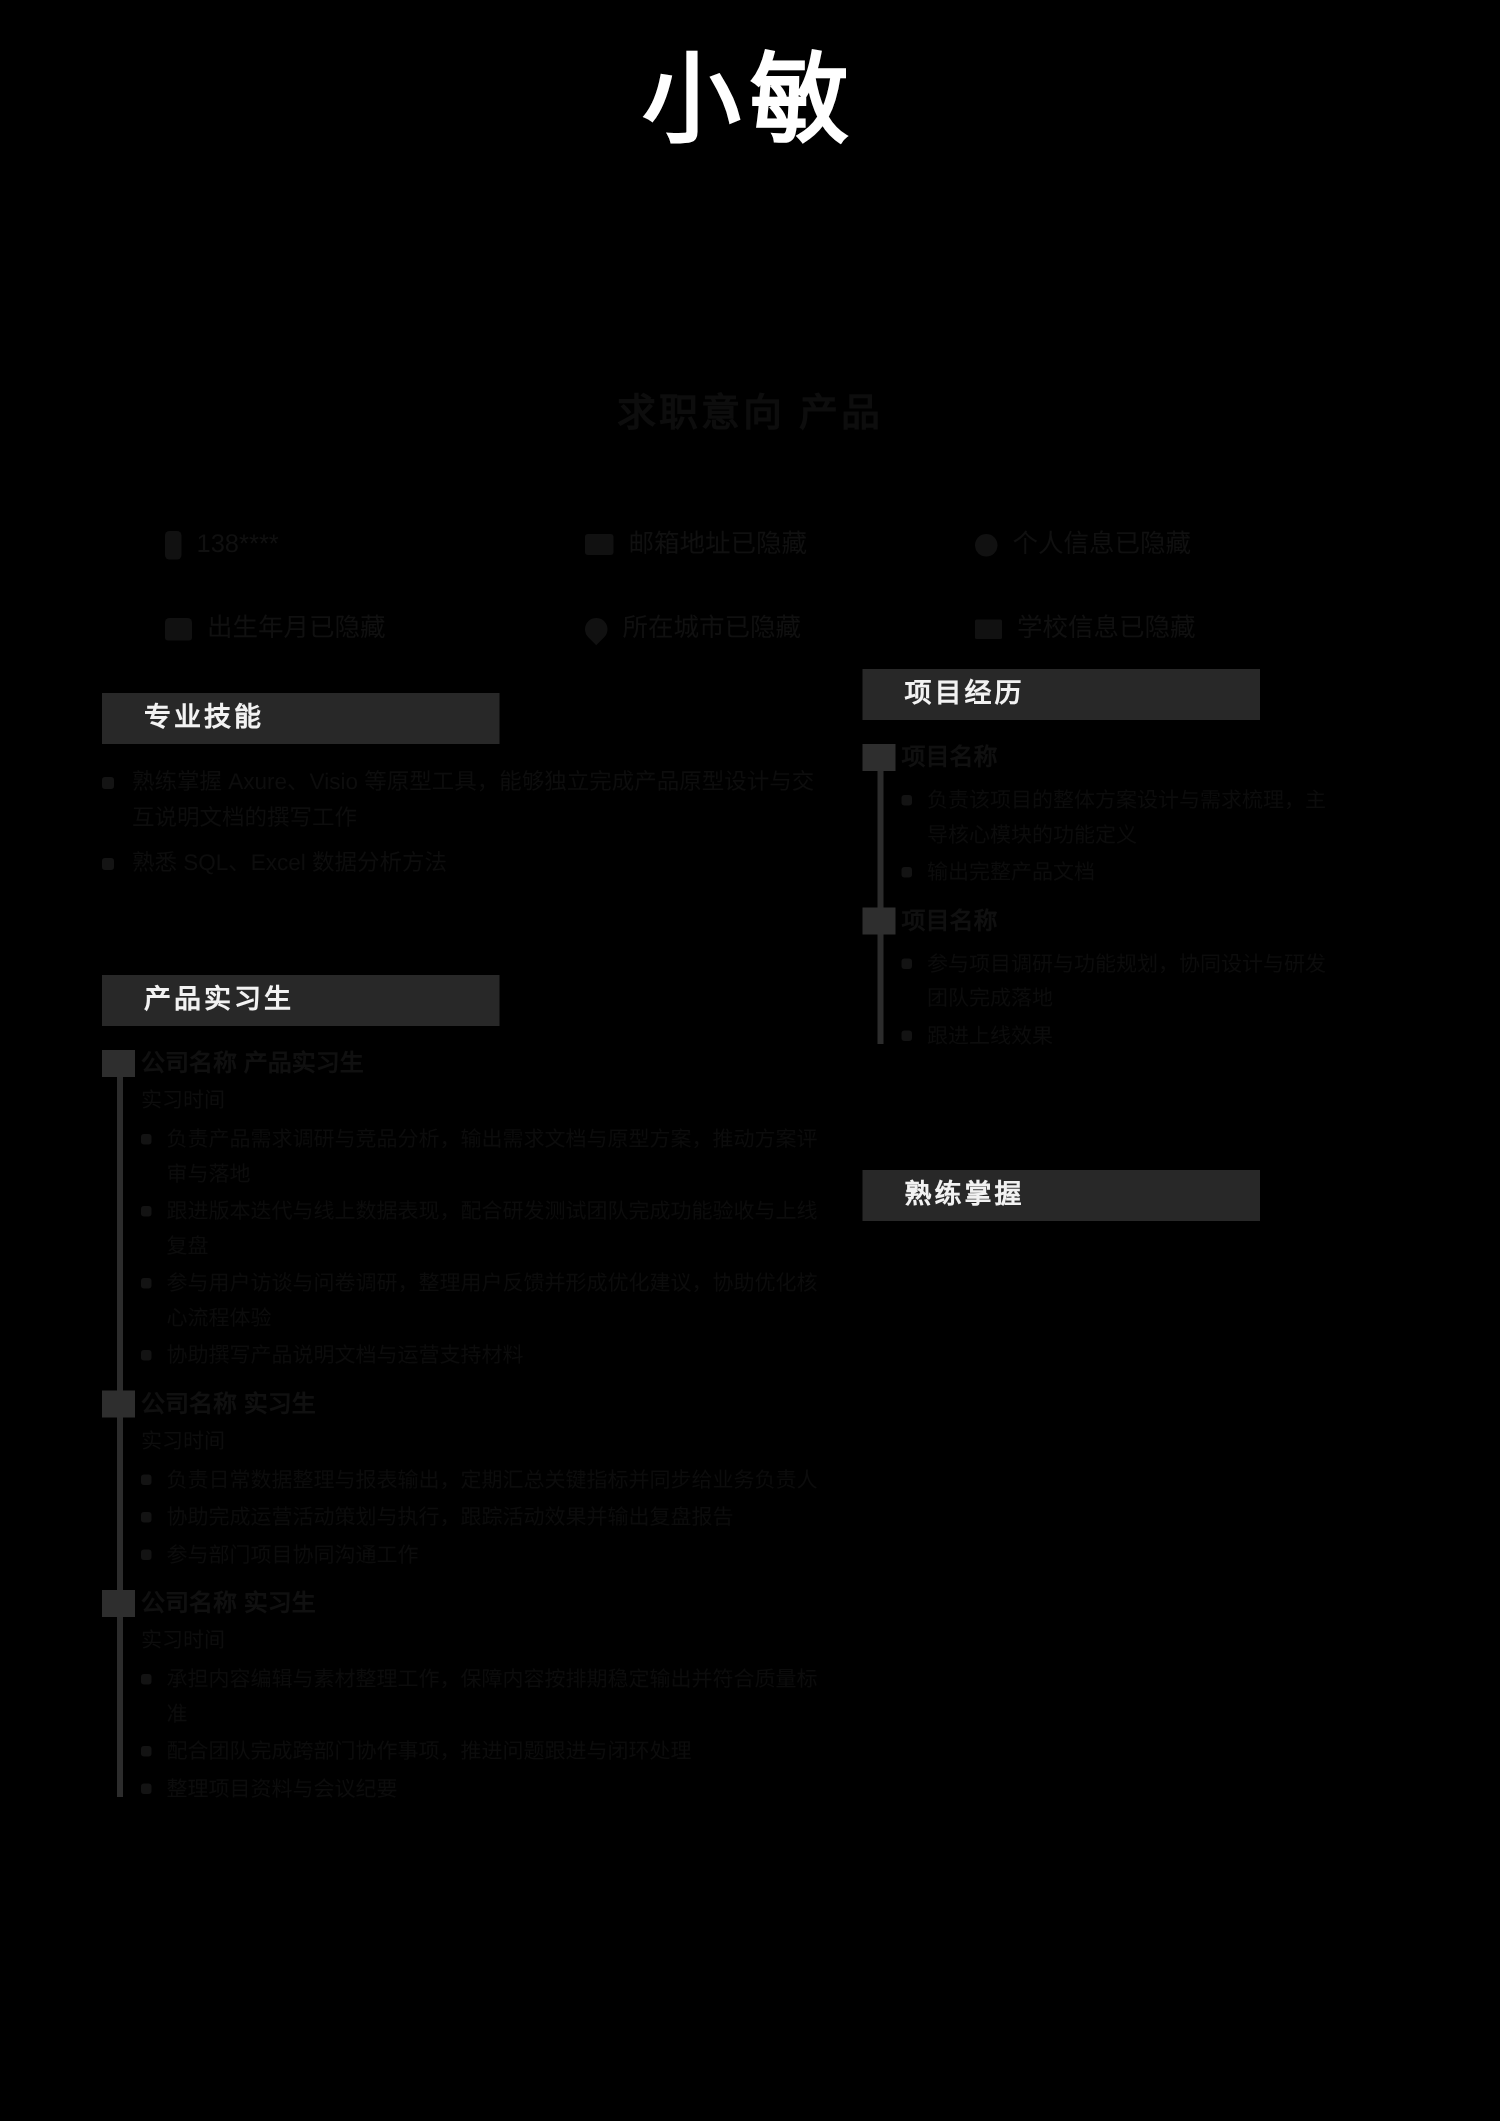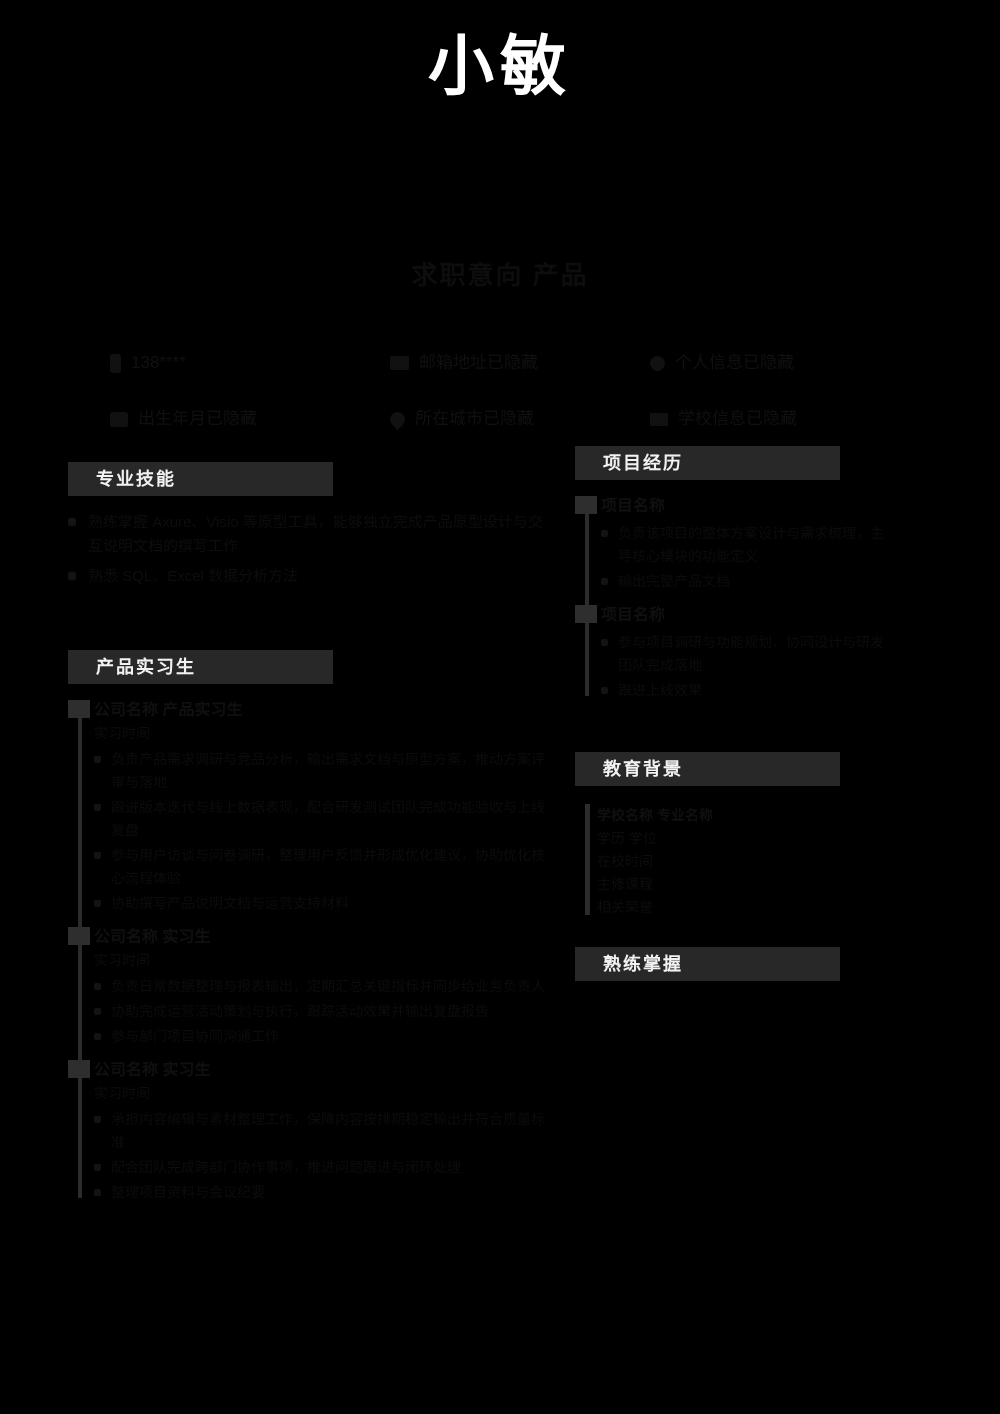--- a/index.html
+++ b/index.html
@@ -426,35 +426,20 @@
                 </li>
             </ul>
           </div>
 
         </div>
       </div>
     </div>
 
     <div class="spacer-40"></div>
 
-    <div class="section">
-      <div class="section-bar">
-        <span class="section-title">教育背景</span>
-      </div>
-      <div class="section-body">
-        <div class="edu-block">
-          <span class="edu-rail"></span>
-          <div class="edu-line strong">学校名称 专业名称</div>
-          <div class="edu-line">学历 学位</div>
-          <div class="edu-line">在校时间</div>
-          <div class="edu-line">主修课程</div>
-          <div class="edu-line">相关荣誉</div>
-        </div>
-      </div>
-    </div>
 
     <div class="spacer-28"></div>
 
     <div class="section">
       <div class="section-bar">
         <span class="section-title">熟练掌握</span>
       </div>
       <div class="section-body">
         <div class="intro-text"></div>
       </div>

